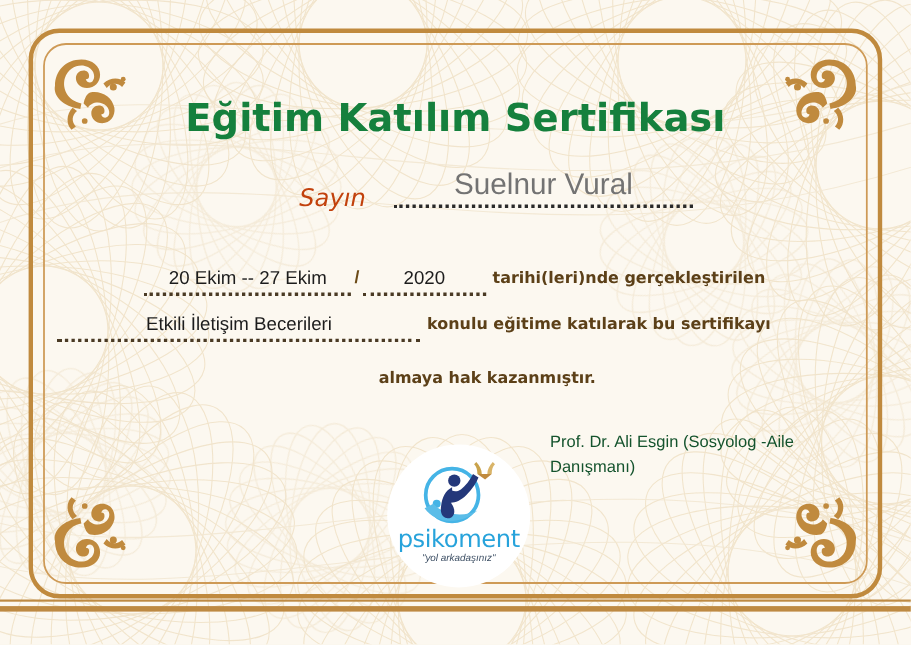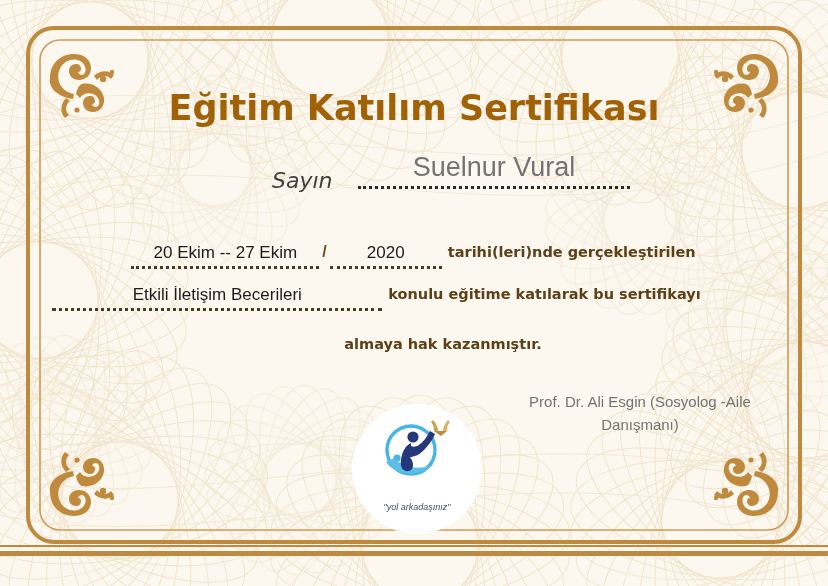--- a/index.html
+++ b/index.html
@@ -40,31 +40,31 @@
     width:828px;height:586px;
     z-index:3;
   }
 
   .title{
     position:absolute;
     left:0;top:88px;width:828px;
     text-align:center;
     font-size:35px;
     font-weight:bold;
-    color:#a16207;
+    color:#15803d;
     letter-spacing:0px;
     font-family:"DejaVu Sans", sans-serif;
   }
 
   .salutation{
     position:absolute;
     left:272px;top:168px;
     font-size:22px;
     font-style:italic;
-    color:#404040;
+    color:#c2410c;
     font-family:"DejaVu Sans", sans-serif;
   }
 
   .recipient-name{
     position:absolute;
     left:358px;top:152px;
     width:272px;
     text-align:center;
     font-size:27px;
     color:#737373;
@@ -143,24 +143,23 @@
     color:#5C4018;
     font-family:"DejaVu Sans", sans-serif;
     padding-left:29px;
   }
 
   
   .signer{
     position:absolute;
     left:500px;top:390px;
     width:280px;
-    text-align:center;
     font-size:15px;
     line-height:23px;
-    color:#737373;
+    color:#14532d;
     font-family:"Liberation Sans", sans-serif;
   }
 
   
   .logo{
     position:absolute;
     left:352px;top:404px;
     width:130px;height:130px;
     border-radius:50%;
     background:#FFFFFF;
@@ -358,20 +357,21 @@
         <circle cx="35" cy="19" r="5.6" fill="#24387A"></circle>
         <path d="M33,25 C27,28 24,34 23,42 C22,48 24,52 28,53
                  C32,54 35,51 35,47 C35,43 33,41 32,39
                  C36,39 41,37 46,32 C51,27 55,21 57,16
                  L52,13 C49,19 45,24 41,27 C38,29 35,29 33,28 Z" fill="#24387A"></path>
 
         <path d="M55,2 C58,5 60,9 60,13 L56,13 C56,9 55,6 53,4 Z" fill="#C9A24A"></path>
         <path d="M70,2 C67,5 65,9 65,13 L69,13 C69,9 70,6 72,4 Z" fill="#D9B468"></path>
         <path d="M56,13 L69,13 L63,18 Z" fill="#C08A3E"></path>
       </svg>
+      <div class="logo-word">psikoment</div>
       <div class="logo-tagline">"yol arkadaşınız"</div>
     </div>
   </div>
 
   <div class="footer-rule-thin"></div>
   <div class="footer-rule-thick"></div>
 
   <div class="footer">
     
     

